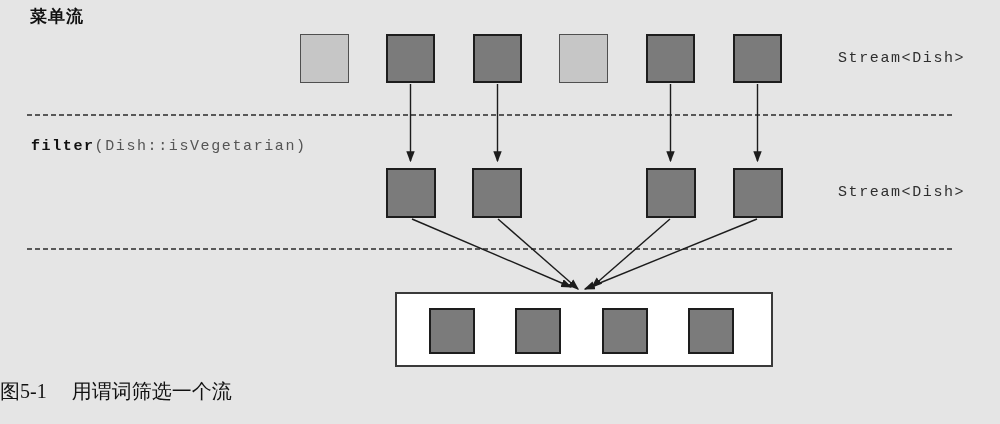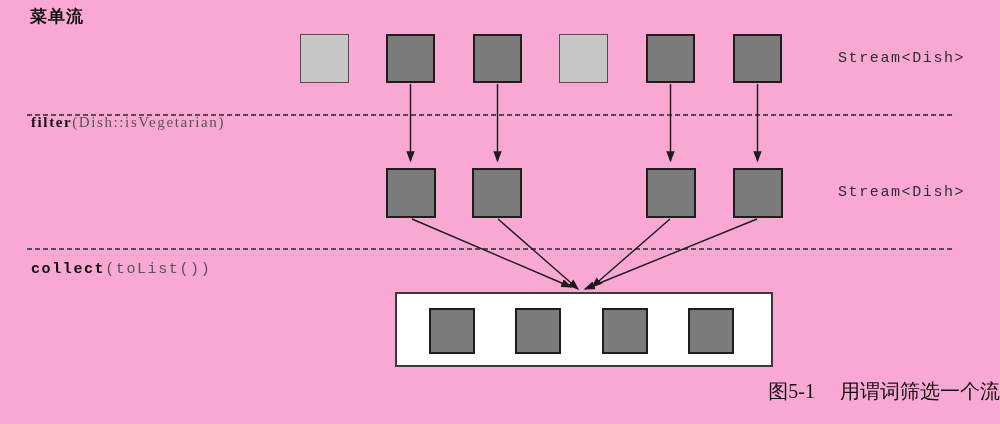--- a/index.html
+++ b/index.html
@@ -4,21 +4,21 @@
 <style>
   html, body {
     margin: 0;
     padding: 0;
     background: #ffffff;
   }
   #canvas {
     position: relative;
     width: 1000px;
     height: 424px;
-    background: #f9a8d4;
+    background: #e5e5e5;
     font-family: "Liberation Sans", sans-serif;
     overflow: hidden;
   }
   .abs { position: absolute; }
 
   .title {
     left: 30px;
     top: 5px;
     font-size: 17px;
     font-weight: bold;
@@ -30,21 +30,21 @@
     font-family: "Liberation Mono", monospace;
     font-size: 15px;
     letter-spacing: 1.6px;
     color: #555555;
     white-space: nowrap;
   }
   .code-label .kw {
     font-weight: bold;
     color: #111111;
   }
-  #filter-label { left: 31px; top: 114px; font-family: Liberation Serif, serif; }
+  #filter-label { left: 31px; top: 138px; }
   #collect-label { left: 31px; top: 261px; }
 
   .type-label {
     font-family: "Liberation Mono", monospace;
     font-size: 15px;
     letter-spacing: 1.6px;
     color: #2e2e2e;
     white-space: nowrap;
     left: 838px;
   }
@@ -79,21 +79,21 @@
     left: 0; top: 0;
     width: 1000px;
     height: 424px;
     pointer-events: none;
   }
 
   .caption {
     left: 0;
     top: 378px;
     width: 1000px;
-    text-align: right;
+    text-align: left;
     font-family: "Liberation Serif", serif;
     font-size: 20px;
     color: #111111;
     white-space: nowrap;
   }
   .caption .cap-text { margin-left: 25px; }
 </style>
 </head>
 <body>
 
@@ -129,23 +129,20 @@
   <div></div>
   <div class="abs type-label" id="src-type-label">Stream&lt;Dish&gt;</div>
 
   <div class="abs code-label" id="filter-label">
     <span class="kw">filter</span><span>(Dish::isVegetarian)</span>
   </div>
 
   <div></div>
   <div class="abs type-label" id="mid-type-label">Stream&lt;Dish&gt;</div>
 
-  <div class="abs code-label" id="collect-label">
-    <span class="kw">collect</span><span>(toList())</span>
-  </div>
 
   <div class="abs" id="list-box"></div>
   <div></div>
 
   <div class="abs caption">
     <span class="cap-num">图5-1</span><span class="cap-text">用谓词筛选一个流</span>
   </div>
 
 <div class="square other" style="left: 300px; top: 34px; width: 49px; height: 49px;"></div>
     <div class="square vegetarian" style="left: 386px; top: 34px; width: 49px; height: 49px;"></div>

